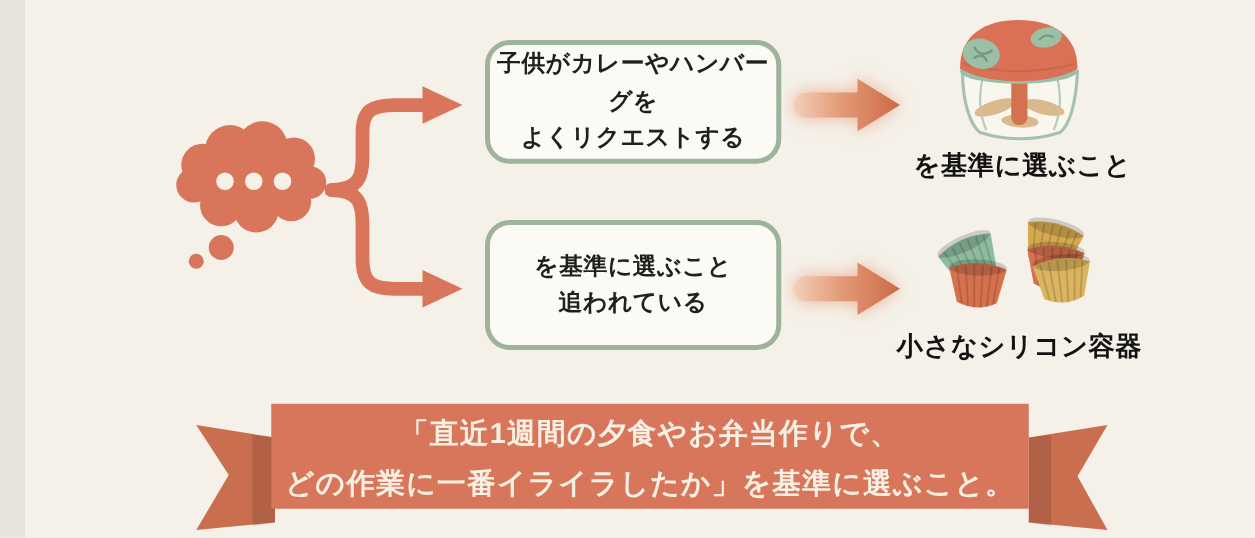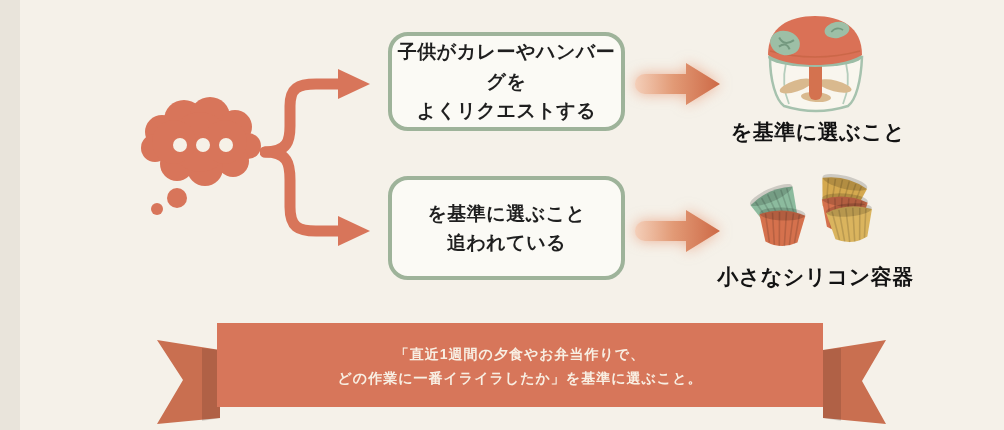--- a/index.html
+++ b/index.html
@@ -37,21 +37,21 @@
   .label-1 { left:688px; top:118px; width:220px; }
   .label-2 { left:683px; top:263px; width:225px; }
   .block-arrow { position:absolute; filter:drop-shadow(0 0 7px rgba(228,126,84,0.55)); }
   .arrow-1 { left:614px; top:56px; }
   .arrow-2 { left:614px; top:203px; }
   .ribbon-text {
     position:absolute;
     left:197px; top:324px; width:606px; height:84px;
     display:flex; align-items:center; justify-content:center;
     text-align:center;
-    font-size:14px; font-weight:700; color:#f8efe3;
+    font-size:23px; font-weight:700; color:#f8efe3;
     line-height:1.75; letter-spacing:1px;
     white-space:pre-line;
   }
 </style>
 </head>
 <body>
 
 <div class="canvas">
 
   <svg class="abs" style="left:112px; top:92px;" width="140" height="130" viewBox="0 0 140 130">

